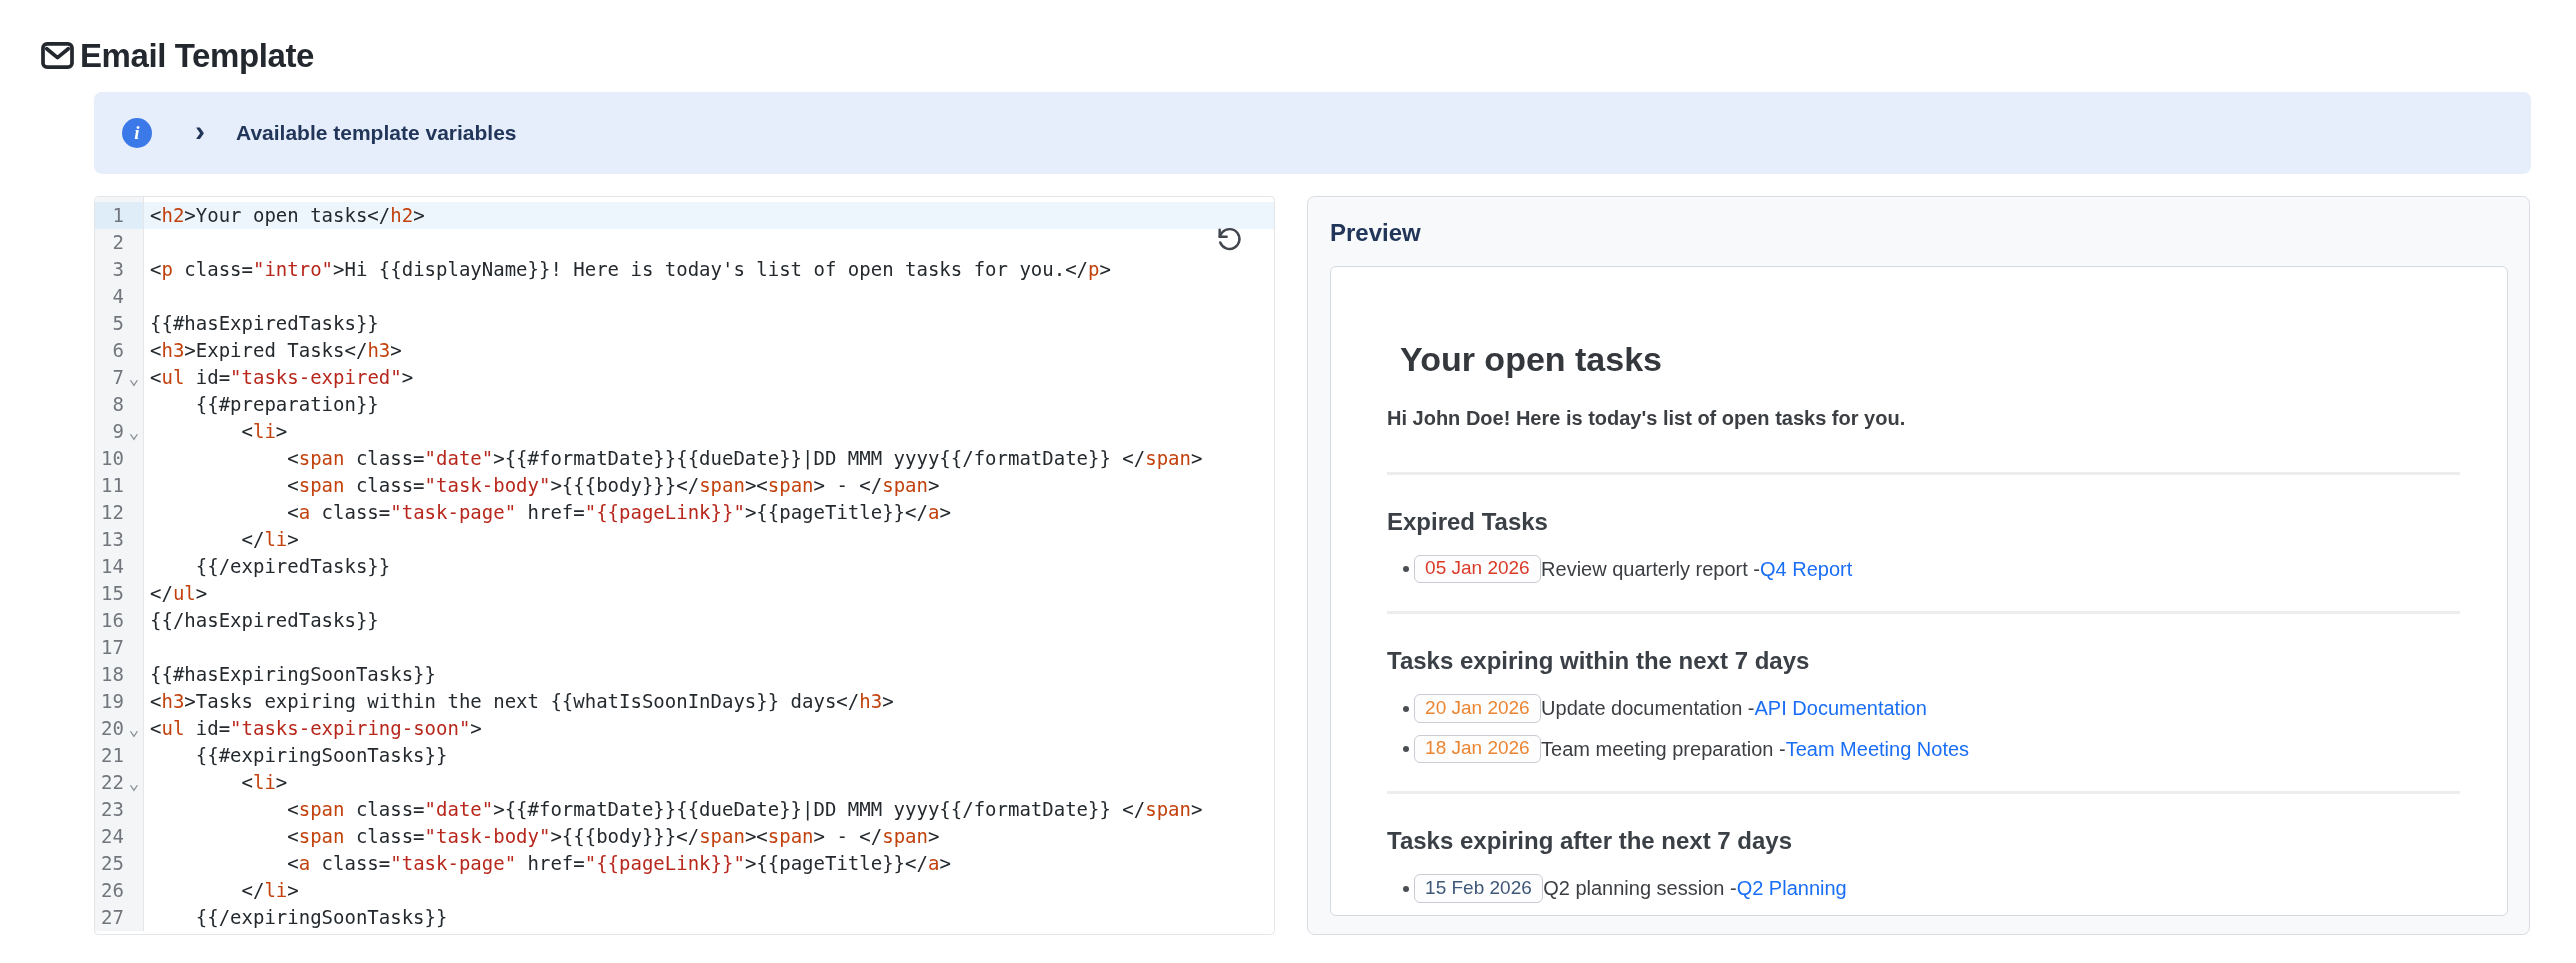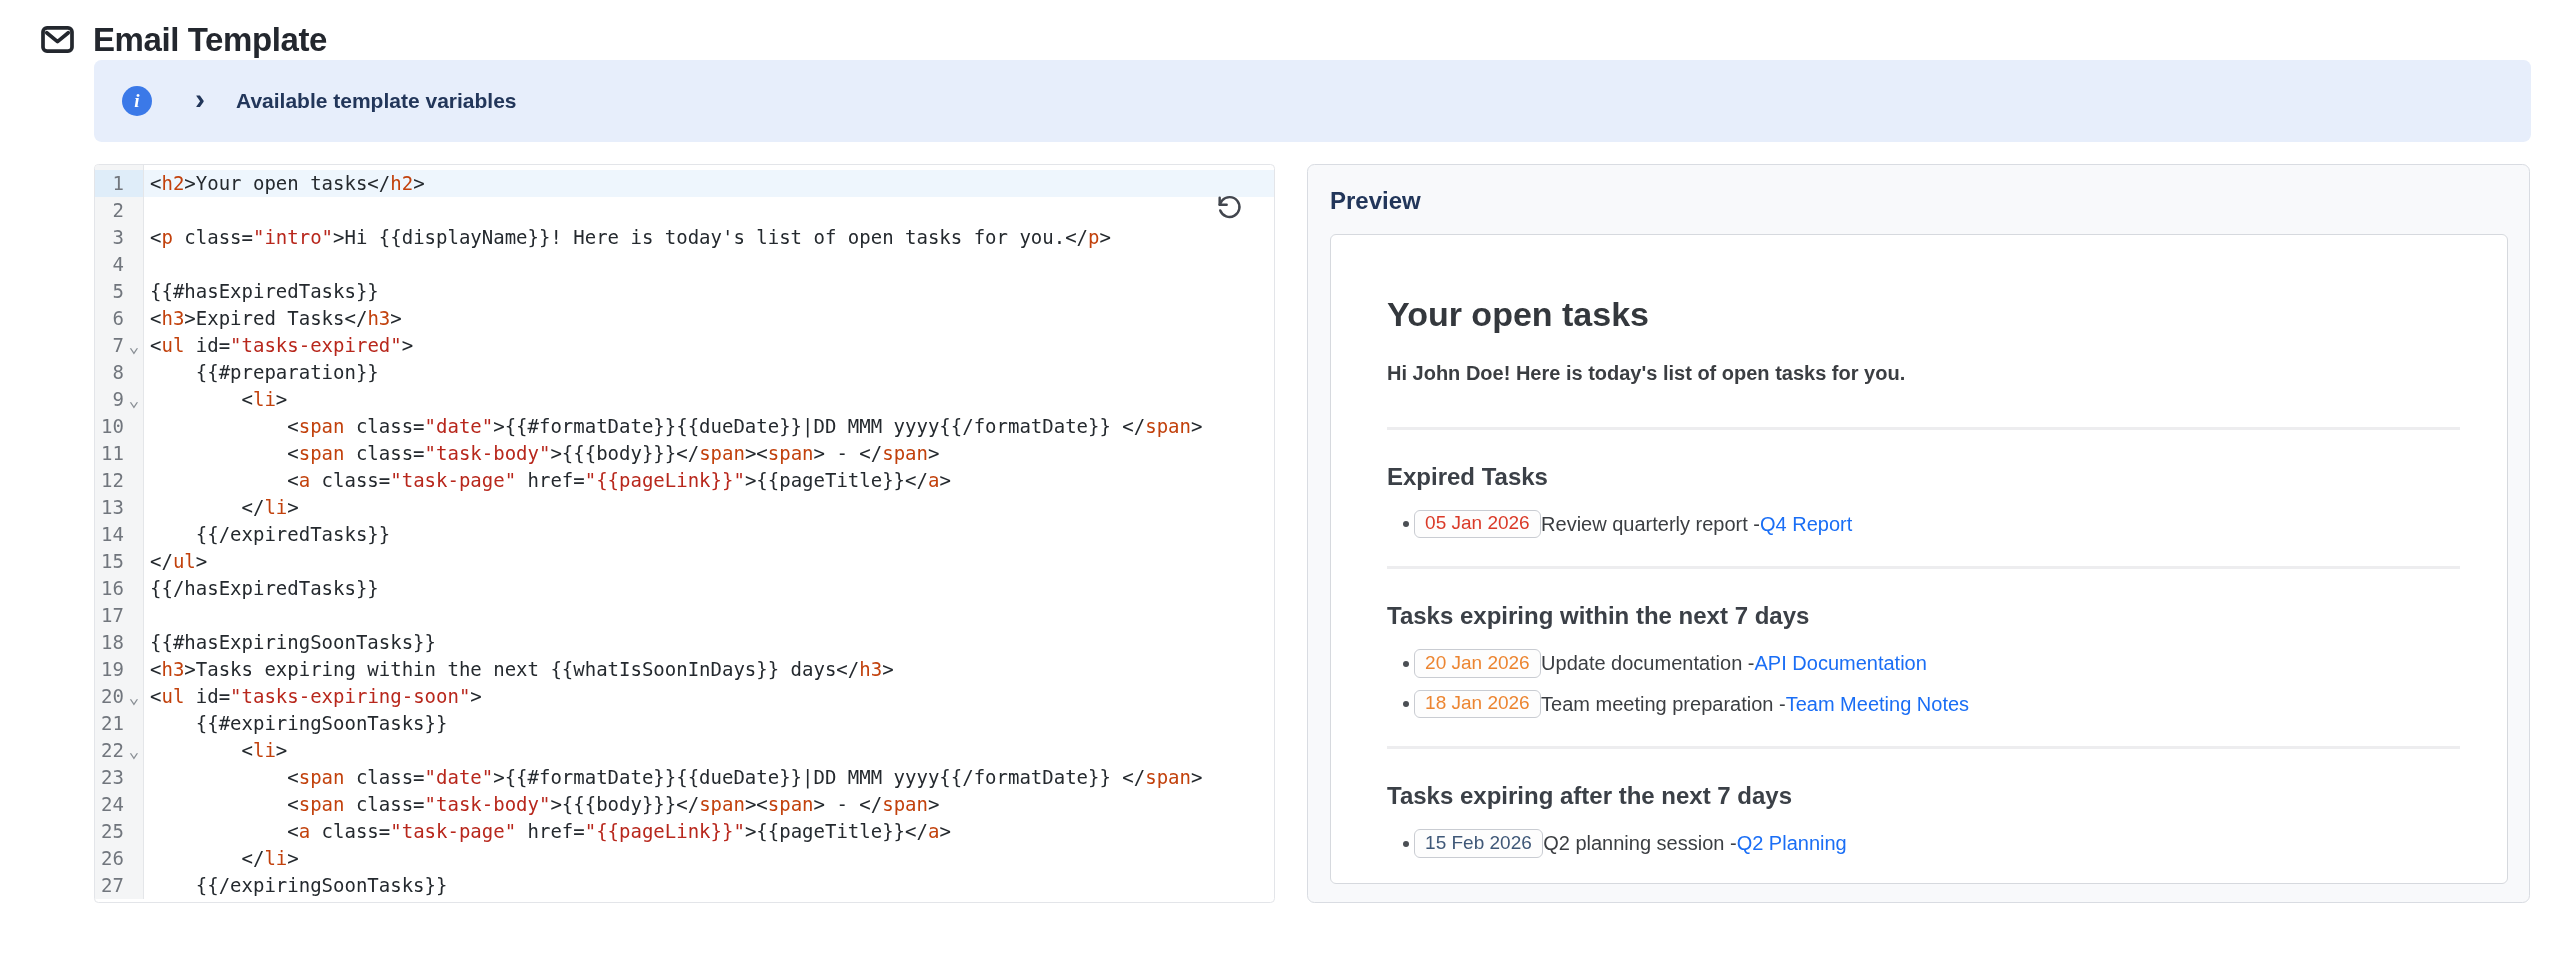--- a/index.html
+++ b/index.html
@@ -5,21 +5,21 @@
   * { box-sizing: border-box; }
   html,body { margin:0; padding:0; }
   body {
     width:2576px; height:964px; overflow:hidden;
     background:#ffffff;
     font-family:"Liberation Sans","DejaVu Sans",sans-serif;
     color:#24292e;
   }
 
   
-  .header { display:flex; align-items:center; gap:17px; padding:19px 0 0 39px; height:60px; }
+  .header { display:flex; align-items:center; gap:4px; padding:19px 0 0 39px; height:92px; }
   .mail-icon { width:37px; height:37px; flex:0 0 auto; color:#23272e; }
   .page-title { font-size:33px; font-weight:700; color:#23272e; letter-spacing:-0.4px; }
 
   
   .banner {
     margin-left:94px; width:2437px; height:82px;
     background:#e7eefb; border-radius:7.4px;
     display:flex; align-items:center;
   }
   .info-icon {
@@ -66,21 +66,21 @@
     flex:0 0 1223px; height:739px;
     background:#f8f9fb; border:1.5px solid #d9dce2; border-radius:7.4px;
     padding:22px 21px 0 22px;
   }
   .preview-label { font-size:24px; font-weight:700; color:#22365a; }
   .preview-card {
     margin-top:19px; height:650px; overflow:hidden;
     background:#ffffff; border:1.5px solid #d6d9de; border-radius:6px;
     padding:59px 47px 0 56px;
   }
-  .email-heading { margin:0; font-size:34px; line-height:1.2; font-weight:700; color:#34383d; }
+  .email-heading { margin:13px; font-size:34px; line-height:1.2; font-weight:700; color:#34383d; }
   .email-intro { margin:27px 0 0; font-size:20px; color:#3b3e42;font-weight:bold; }
   .pdivider { height:3px; background:#ededef; border:0; margin:28px 0 0; }
   .pdivider.first { margin-top:42px; }
   .psection h3 { margin:33px 0 0; font-size:24px; font-weight:700; color:#3b4047; }
   .task-list { list-style:none; margin:19px 0 0; padding:0 0 0 16.3px; }
   .task-item { display:flex; align-items:center; gap:0; font-size:20px; color:#3b3e42; }
   .task-item + .task-item { margin-top:12px; }
   .task-item::before { content:""; width:6px; height:6px; border-radius:50%; background:#4b4f54; flex:0 0 auto; margin-right:4.4px; }
   .due-badge {
     display:inline-block; border:1.5px solid #c9ccd2; border-radius:6px;

